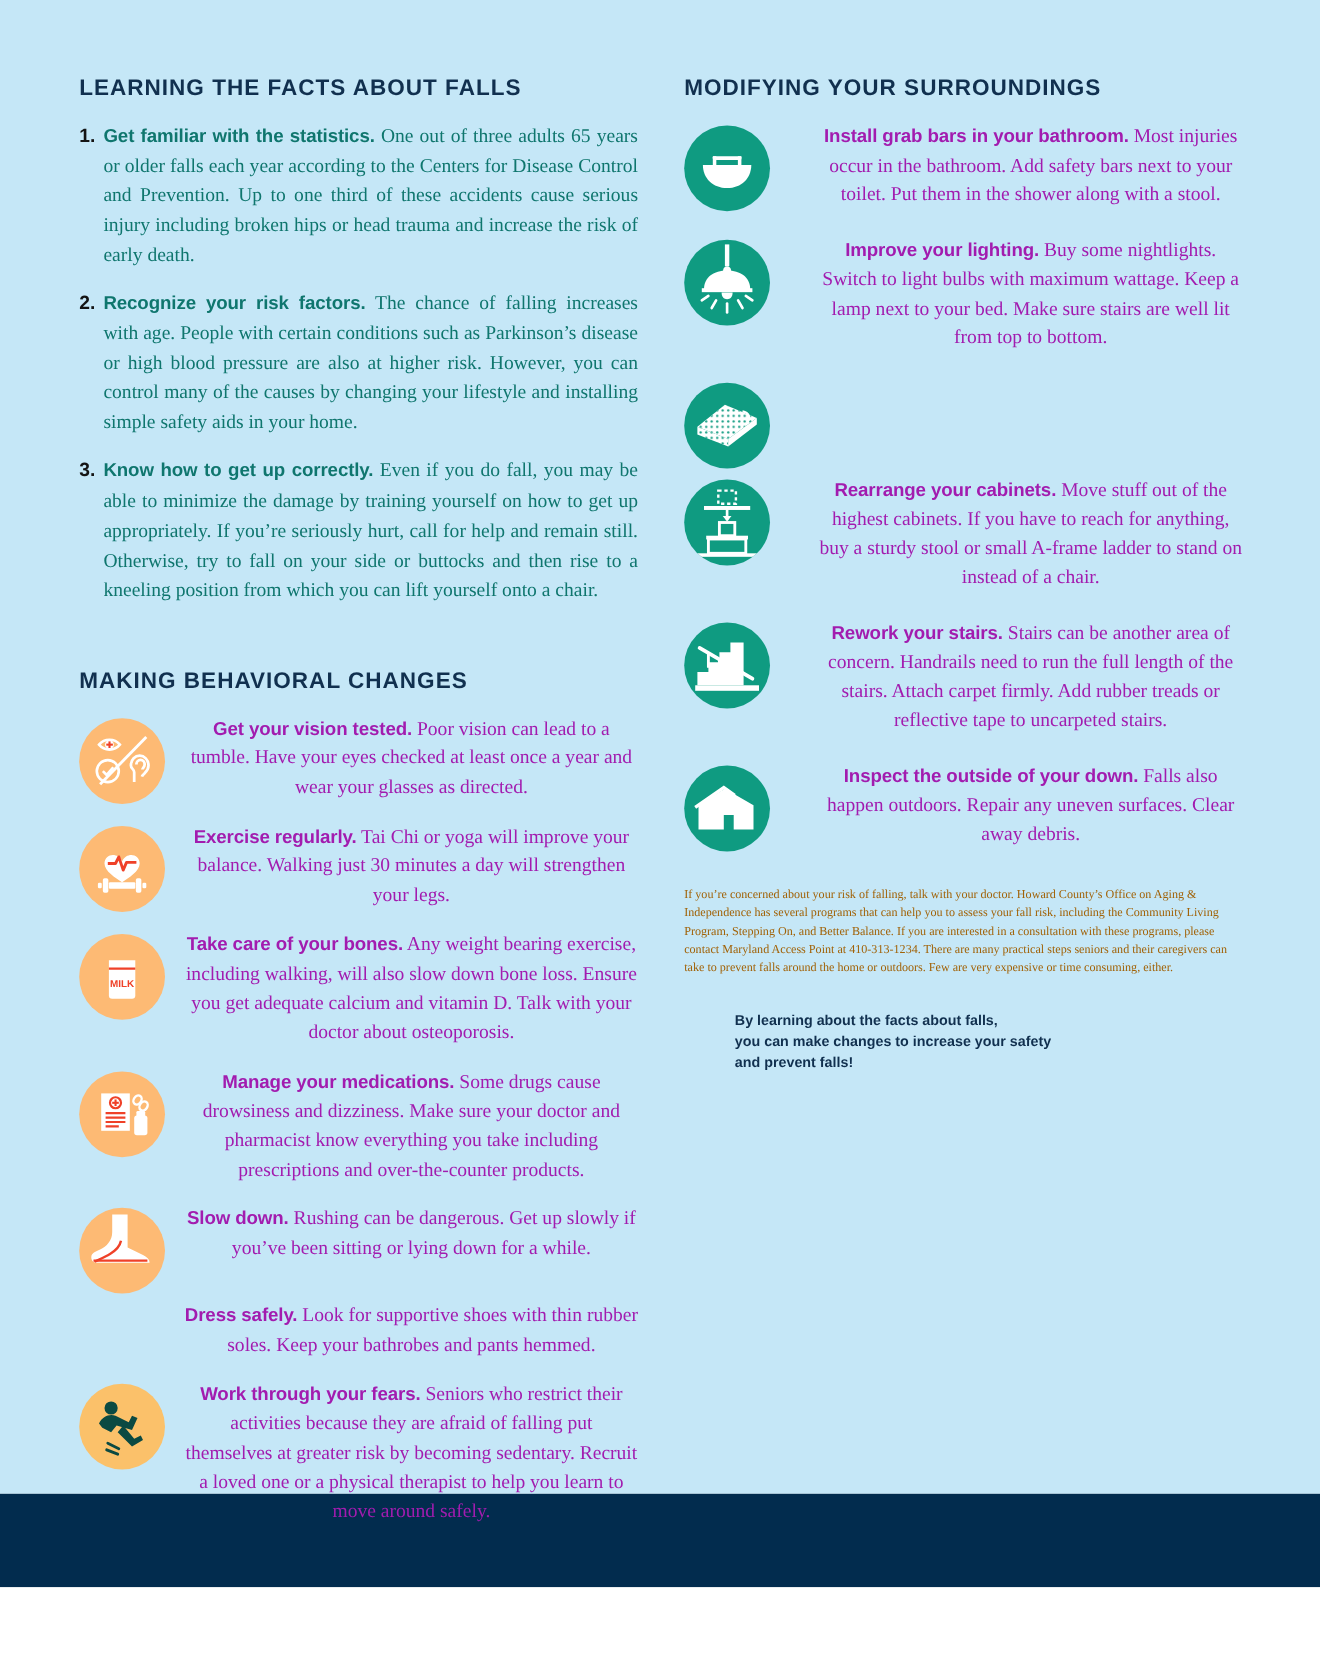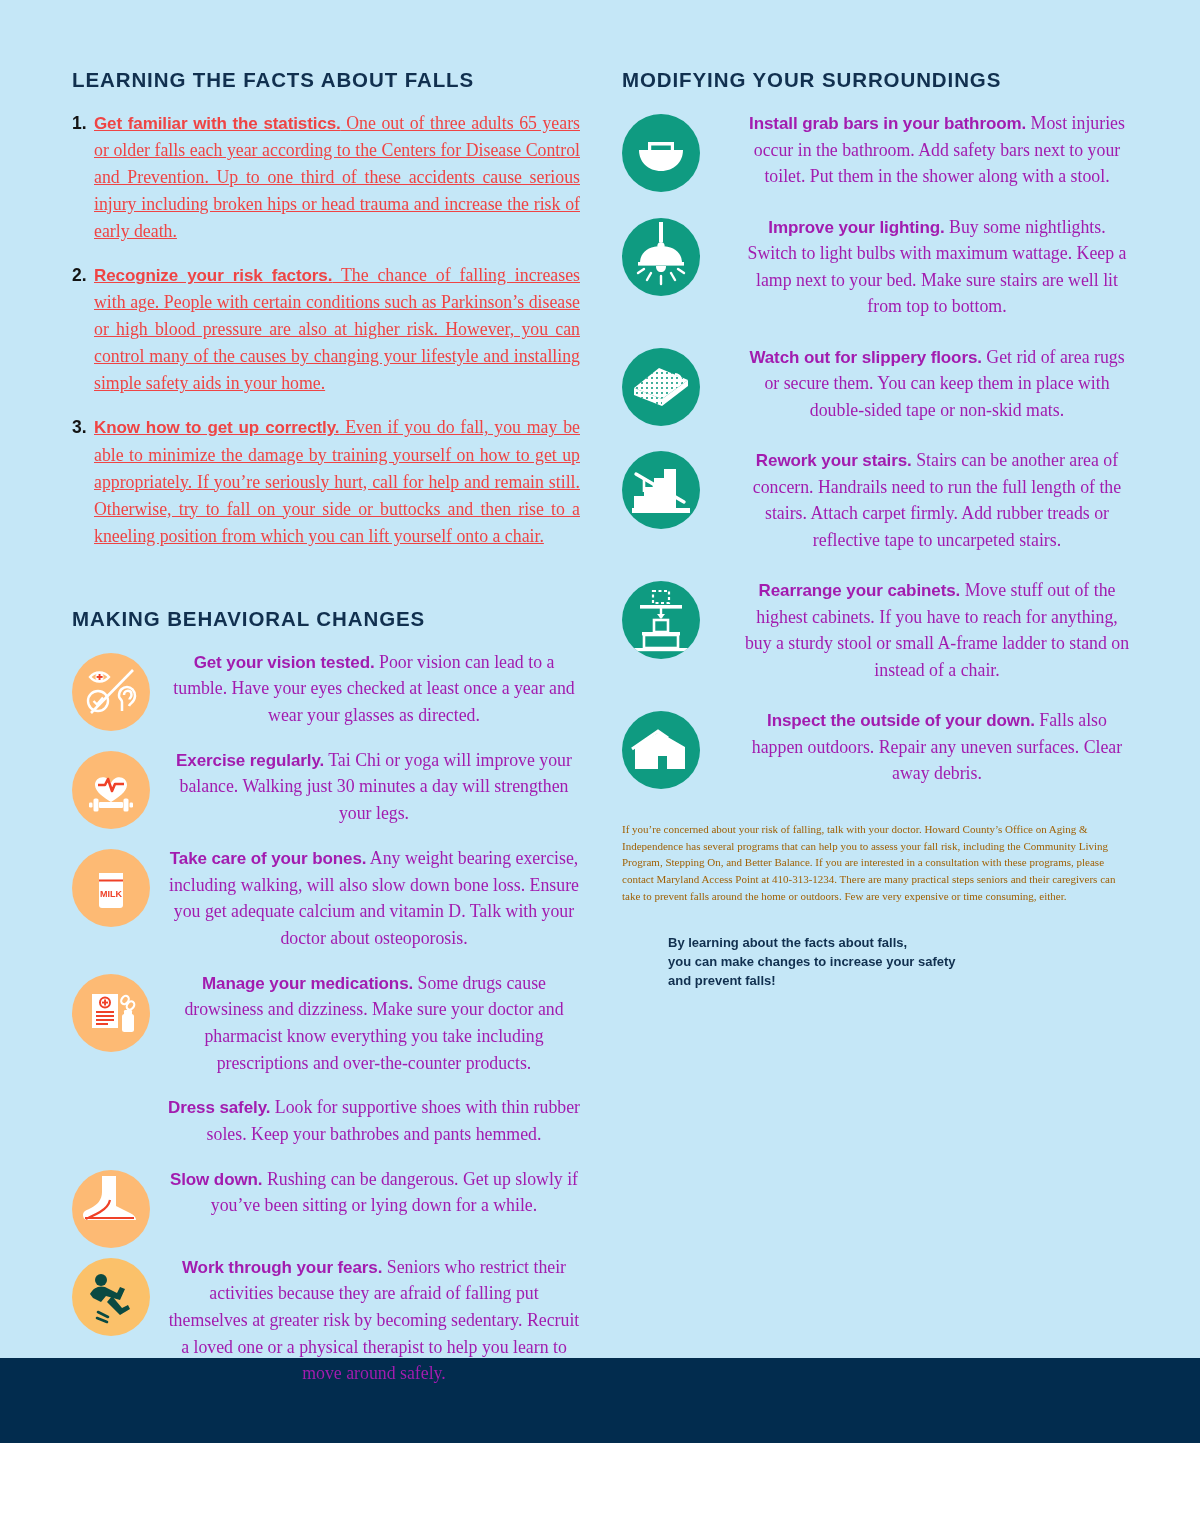--- a/index.html
+++ b/index.html
@@ -60,24 +60,23 @@
     font-weight: bold;
     color: #141414;
     font-family: "Liberation Sans", sans-serif;
     line-height: 1.52;
   }
   .fact-body {
     flex: 1 1 auto;
     font-family: "Liberation Serif", serif;
     font-size: 17.8px;
     line-height: 1.52;
-    color: #ef4444;
+    color: #0f766e;
     text-align: justify;
     text-justify: inter-word;
-    text-decoration: underline;
   }
   .lead {
     font-family: "Liberation Sans", sans-serif;
     font-weight: bold;
     font-size: 17px;
     letter-spacing: -0.1px;
   }
 
   
   .icon-row {
@@ -248,35 +247,35 @@
             <ellipse cx="43" cy="16" rx="3.4" ry="4.4" transform="rotate(35 43 16)"></ellipse>
             <ellipse cx="48.5" cy="21.5" rx="3.4" ry="4.4" transform="rotate(35 48.5 21.5)"></ellipse>
           </g>
         </svg>
       </div>
     </div>
     <div class="tip-body"><span class="lead">Manage your medications.</span><span> Some drugs cause drowsiness and dizziness. Make sure your doctor and pharmacist know everything you take including prescriptions and over-the-counter products.</span></div>
   </div>
 
   <div class="icon-row">
-    <div class="icon-col"></div>
-    <div class="tip-body"><span class="lead">Dress safely.</span><span> Look for supportive shoes with thin rubber soles. Keep your bathrobes and pants hemmed.</span></div>
-  </div>
-
-  <div class="icon-row">
     <div class="icon-col">
       <div class="badge red">
         <svg width="70" height="70" viewBox="0 0 70 70">
           <path d="M26 2h14v30l14 7c4 2 6 4 6 7H12c-3 0-5-2-5-5 0-4 4-5 8-7 6-3 11-8 11-16z" fill="#fff"></path>
           <path d="M10 45c4-2 9-4 14-7 5-3 9-7 10-12" fill="none" stroke="#ef4128" stroke-width="2.2"></path>
           <path d="M9 44h49" fill="none" stroke="#ef4128" stroke-width="2"></path>
         </svg>
       </div>
     </div>
     <div class="tip-body"><span class="lead">Slow down.</span><span> Rushing can be dangerous. Get up slowly if you’ve been sitting or lying down for a while.</span></div>
+  </div>
+
+  <div class="icon-row">
+    <div class="icon-col"></div>
+    <div class="tip-body"><span class="lead">Dress safely.</span><span> Look for supportive shoes with thin rubber soles. Keep your bathrobes and pants hemmed.</span></div>
   </div>
 
   <div class="icon-row">
     <div class="icon-col">
       <div class="badge orange">
         <svg width="60" height="60" viewBox="0 0 60 60">
           <g fill="#0b4a42">
             <circle cx="20" cy="13" r="6"></circle>
             <path d="M9 27c3-6 9-9 15-7l12 6 3-6 5 2-5 11-14-4-5 6-8-4z"></path>
             <path d="M31 29l10 12 6-3 2 4-10 6-13-13z"></path>
@@ -346,42 +345,20 @@
           </defs>
           <path d="M4 27L29 7l29 12-26 19z" fill="#fff"></path>
           <path d="M4 27L29 7l29 12-26 19z" fill="url(#dots)"></path>
           <path d="M4 27v7l28 11v-7z" fill="#fff"></path>
           <path d="M4 27v7l28 11v-7z" fill="url(#dots)"></path>
           <path d="M58 19v6L32 45v-7z" fill="#fff"></path>
           <path d="M45 13c6 1 8 6 4 10" fill="none" stroke="#fff" stroke-width="2"></path>
         </svg>
       </div>
     </div>
-    <div class="tip-body"><span class="lead">Watch out for slippery floors.</span><span> Get rid of area rugs or secure them. You can keep them in place with double-sided tape or non-skid mats.</span></div>
-  </div>
-
-  <div class="icon-row">
-    <div class="icon-col">
-      <div class="badge green">
-        <svg width="62" height="56" viewBox="0 0 62 56">
-          <path d="M4 46V34h10V25h10V16h10V7h12v39z" fill="#fff"></path>
-          <rect x="2" y="46" width="58" height="5" fill="#fff"></rect>
-          <g stroke="#fff" stroke-width="3.4" stroke-linecap="round">
-            <line x1="6" y1="12" x2="54" y2="40"></line>
-          </g>
-          <g stroke="#fff" stroke-width="2.6">
-            <line x1="14" y1="16" x2="14" y2="30"></line>
-            <line x1="24" y1="22" x2="24" y2="30"></line>
-            <line x1="34" y1="28" x2="34" y2="36"></line>
-            <line x1="44" y1="34" x2="44" y2="44"></line>
-          </g>
-        </svg>
-      </div>
-    </div>
-    <div class="tip-body"><span class="lead">Rework your stairs.</span><span> Stairs can be another area of concern. Handrails need to run the full length of the stairs. Attach carpet firmly. Add rubber treads or reflective tape to uncarpeted stairs.</span></div>
   </div>
 
   <div class="icon-row">
     <div class="icon-col">
       <div class="badge green">
         <svg width="62" height="66" viewBox="0 0 62 66">
           <rect x="23" y="4" width="16" height="12" fill="none" stroke="#fff" stroke-width="2.2" stroke-dasharray="3 2.5"></rect>
           <rect x="10" y="18" width="42" height="3.6" fill="#fff"></rect>
           <g stroke="#fff" stroke-width="2.4" fill="none">
             <line x1="31" y1="21" x2="31" y2="31"></line>
@@ -393,20 +370,41 @@
           <rect x="4" y="61" width="54" height="3.2" fill="#fff"></rect>
         </svg>
       </div>
     </div>
     <div class="tip-body"><span class="lead">Rearrange your cabinets.</span><span> Move stuff out of the highest cabinets. If you have to reach for anything, buy a sturdy stool or small A-frame ladder to stand on instead of a chair.</span></div>
   </div>
 
   <div class="icon-row">
     <div class="icon-col">
       <div class="badge green">
+        <svg width="62" height="56" viewBox="0 0 62 56">
+          <path d="M4 46V34h10V25h10V16h10V7h12v39z" fill="#fff"></path>
+          <rect x="2" y="46" width="58" height="5" fill="#fff"></rect>
+          <g stroke="#fff" stroke-width="3.4" stroke-linecap="round">
+            <line x1="6" y1="12" x2="54" y2="40"></line>
+          </g>
+          <g stroke="#fff" stroke-width="2.6">
+            <line x1="14" y1="16" x2="14" y2="30"></line>
+            <line x1="24" y1="22" x2="24" y2="30"></line>
+            <line x1="34" y1="28" x2="34" y2="36"></line>
+            <line x1="44" y1="34" x2="44" y2="44"></line>
+          </g>
+        </svg>
+      </div>
+    </div>
+    <div class="tip-body"><span class="lead">Rework your stairs.</span><span> Stairs can be another area of concern. Handrails need to run the full length of the stairs. Attach carpet firmly. Add rubber treads or reflective tape to uncarpeted stairs.</span></div>
+  </div>
+
+  <div class="icon-row">
+    <div class="icon-col">
+      <div class="badge green">
         <svg width="64" height="50" viewBox="0 0 64 50">
           <path d="M6 22L30 7l26 15v22H38V31h-9v13H6z" fill="#fff"></path>
           <path d="M3 24L29 6l10 7" fill="none" stroke="#fff" stroke-width="3"></path>
           <rect x="31" y="12" width="5" height="7" fill="#fff"></rect>
         </svg>
       </div>
     </div>
     <div class="tip-body"><span class="lead">Inspect the outside of your down.</span><span> Falls also happen outdoors. Repair any uneven surfaces. Clear away debris.</span></div>
   </div>
 

